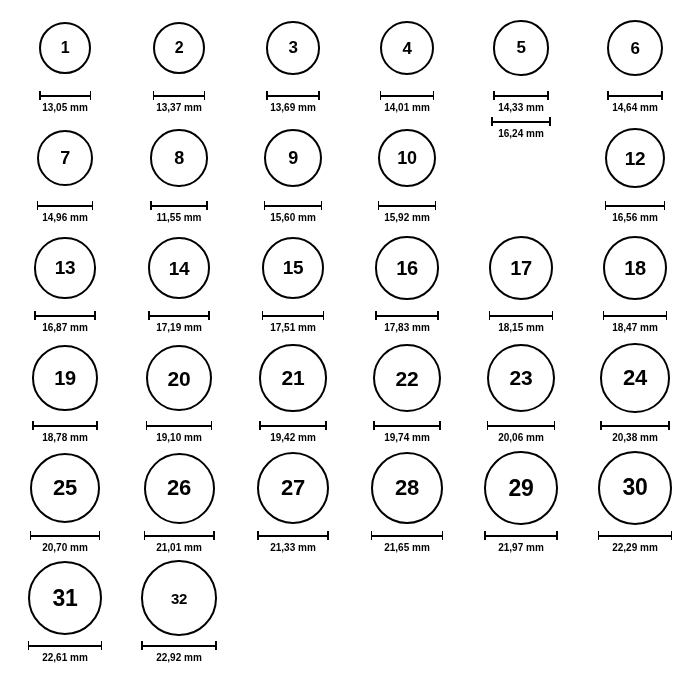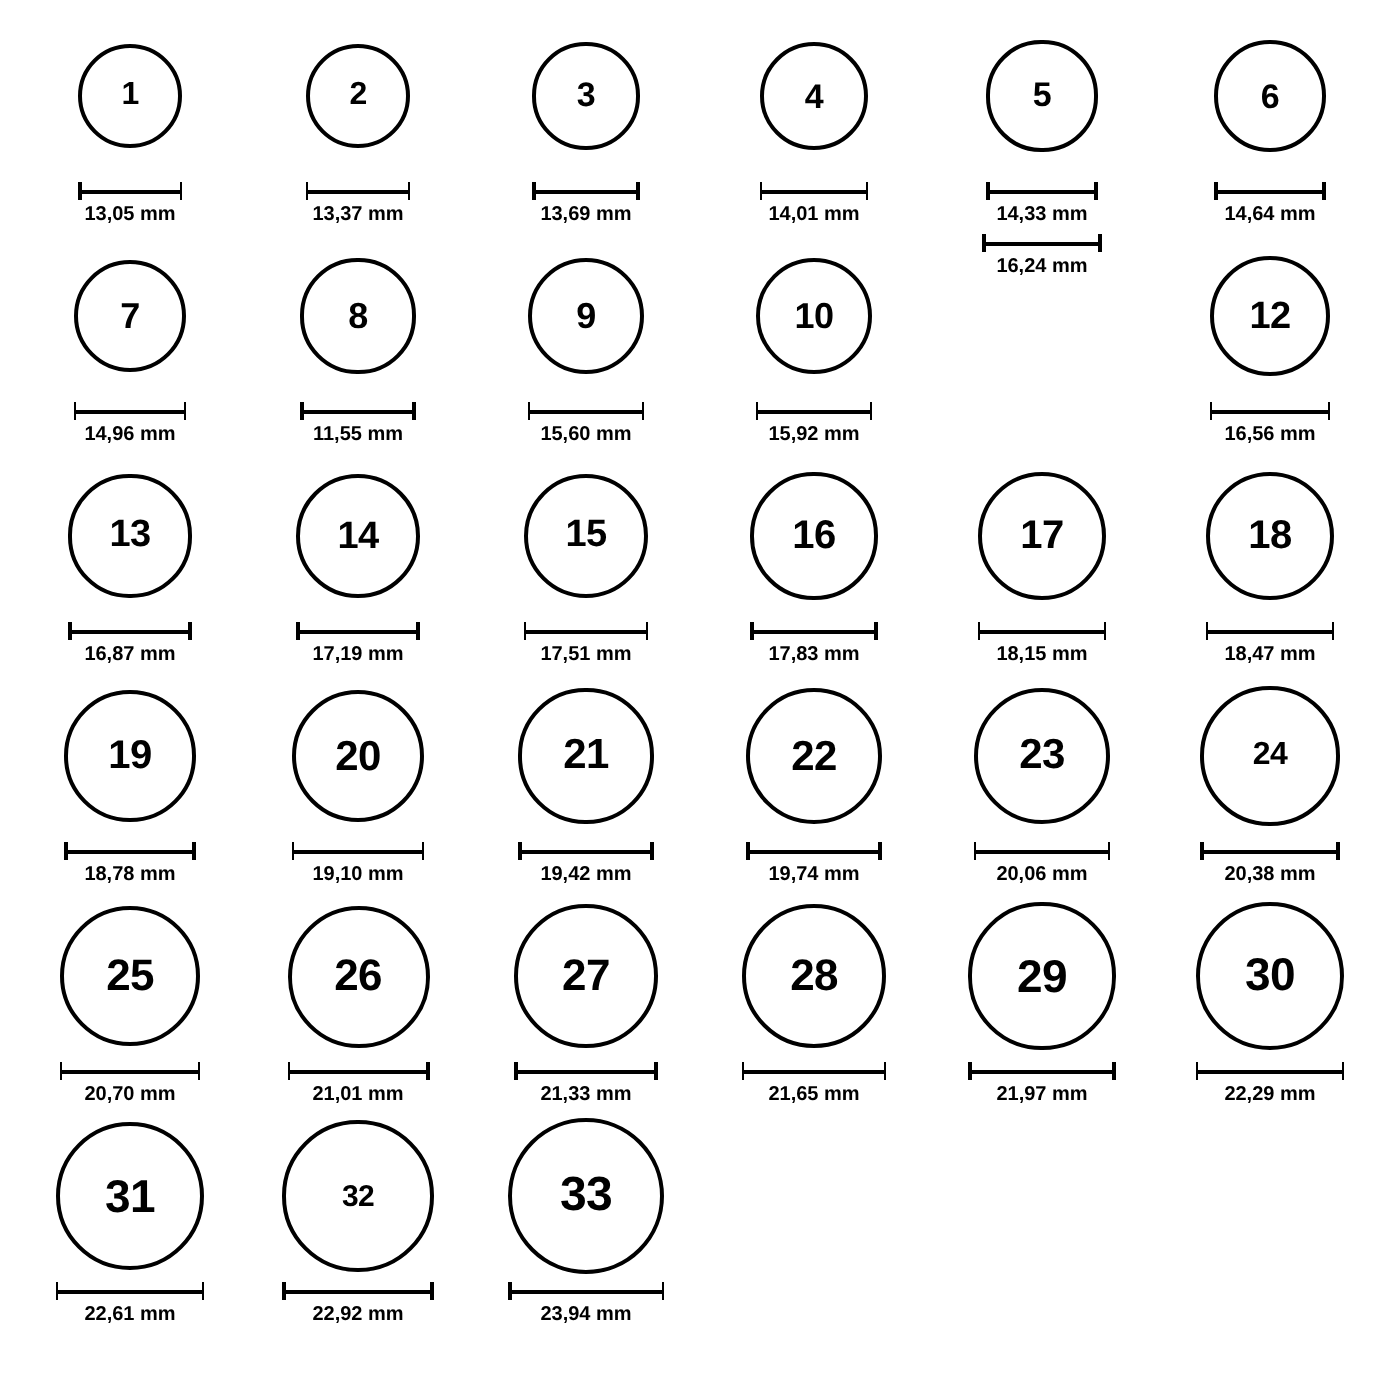--- a/index.html
+++ b/index.html
@@ -438,21 +438,21 @@
             <div class="bar"></div>
             <div class="tick left"></div>
             <div class="tick right"></div>
           </div>
           <div class="measure-label">20,06 mm</div>
         </div>
       </div>
       <div class="ring-cell">
         <div class="circle-area">
           <div class="ring-circle" style="width: 69.5005px; height: 69.5005px;">
-            <span class="ring-number" style="font-size: 16px;">24</span>
+            <span class="ring-number" style="font-size: 22px;">24</span>
           </div>
         </div>
         <div class="measure-area">
           <div class="caliper" style="width: 69.5005px;">
             <div class="bar"></div>
             <div class="tick left"></div>
             <div class="tick right"></div>
           </div>
           <div class="measure-label">20,38 mm</div>
         </div>
@@ -572,31 +572,16 @@
             <span class="ring-number" style="font-size: 15px;">32</span>
           </div>
         </div>
         <div class="measure-area">
           <div class="caliper" style="width: 75.5647px;">
             <div class="bar"></div>
             <div class="tick left"></div>
             <div class="tick right"></div>
           </div>
           <div class="measure-label">22,92 mm</div>
-        </div>
-      </div>
-      <div class="ring-cell">
-        <div class="circle-area">
-          <div class="ring-circle" style="width: 78px; height: 78px;">
-            <span class="ring-number" style="font-size: 24px;">33</span>
-          </div>
-        </div>
-        <div class="measure-area">
-          <div class="caliper" style="width: 78px;">
-            <div class="bar"></div>
-            <div class="tick left"></div>
-            <div class="tick right"></div>
-          </div>
-          <div class="measure-label">23,94 mm</div>
         </div>
       </div>
     </div>
   </div>
 
 </body></html>

